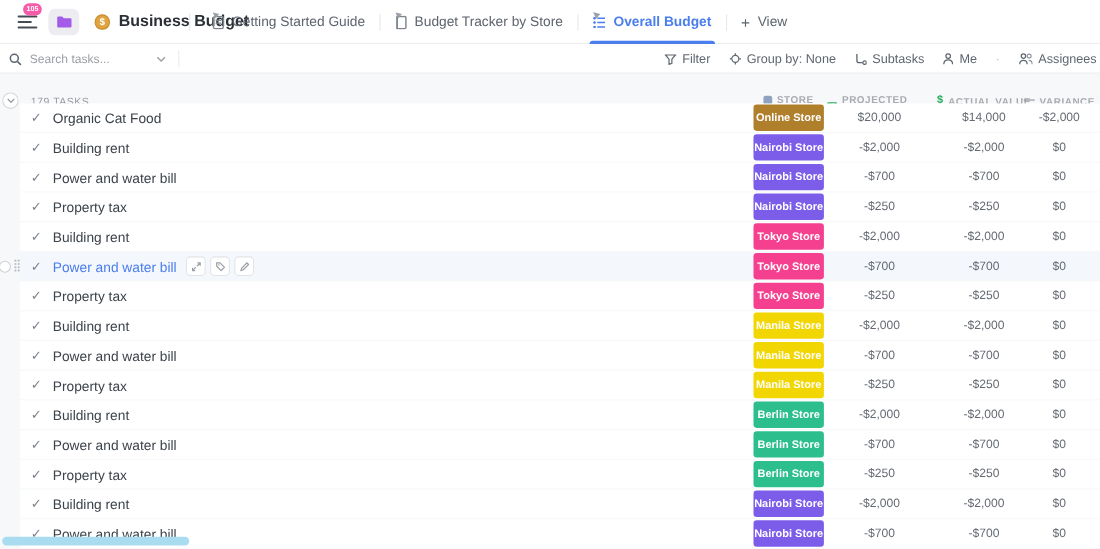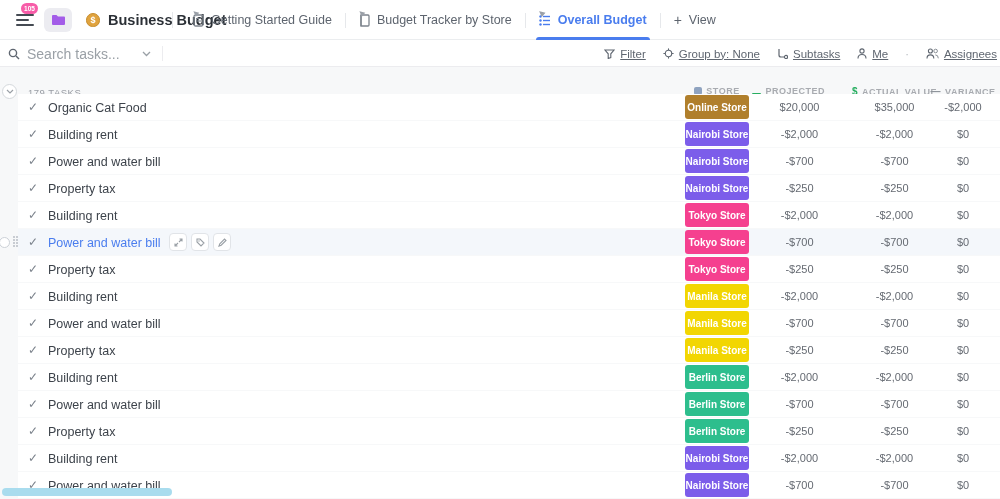--- a/index.html
+++ b/index.html
@@ -20,24 +20,24 @@
   .tab { position:relative; height:40px; display:flex; align-items:center; gap:7px; padding:0 13px; font-size:12.5px; color:#5d646e; cursor:pointer; }
   .tab .pin { position:absolute; top:9px; font-size:7px; color:#9aa0a8; transform:rotate(40deg); }
   .tab.active { color:#4a7dee; font-weight:bold; }
   .tab.active::after { content:""; position:absolute; left:10px; right:10px; bottom:0; height:3px; border-radius:3px 3px 0 0; background:#4a7dee; }
   .tab-sep { width:1px; height:15px; background:#e6e8eb; }
   .automate-btn { position:absolute; right:4px; top:8px; height:24px; border:1px solid #e2e4e8; border-radius:6px; background:#fff; display:flex; align-items:center; gap:6px; padding:0 10px; font-size:12px; color:#3a3f45; cursor:pointer; }
 
   
   .toolbar { position:absolute; top:40px; left:0; right:0; height:27px; background:#fff; border-bottom:1px solid #ececef; z-index:4; }
   .search-box { position:absolute; left:8px; top:0; height:27px; display:flex; align-items:center; gap:7px; cursor:text; }
-  .search-placeholder { font-size:14px; color:#9aa0a6; width:108px; }
+  .search-placeholder { font-size:11px; color:#9aa0a6; width:108px; }
   .toolbar .vdiv2 { position:absolute; left:162px; top:6px; width:1px; height:15px; background:#ececef; }
   .toolbar-right { position:absolute; right:0; top:0; height:27px; display:flex; align-items:center; gap:17px; padding-right:3px; }
-  .tb-item { display:flex; align-items:center; gap:5px; font-size:11.5px; color:#5f6670; cursor:pointer; white-space:nowrap;text-decoration:underline; }
+  .tb-item { display:flex; align-items:center; gap:5px; font-size:11.5px; color:#5f6670; cursor:pointer; white-space:nowrap; }
   .tb-dot { color:#b3b8bd; font-size:11px; }
 
   
   .content { position:absolute; top:67px; left:0; right:0; bottom:0; background:#f7f8f9; }
   .collapse-circle { position:absolute; left:2px; top:84px; width:15px; height:15px; border:1px solid #d4d8dc; border-radius:50%; background:#fff; display:flex; align-items:center; justify-content:center; color:#9aa0a6; cursor:pointer; }
   .tasks-count { position:absolute; left:28px; top:20px; font-size:9.5px; font-weight:normal; color:#989ca3; letter-spacing:.5px; }
   .col-header { position:absolute; top:19px; display:flex; align-items:center; justify-content:center; gap:4px; font-size:9px; font-weight:bold; color:#a8abb0; letter-spacing:.5px; cursor:pointer; }
   .col-store    { left:682px; width:70px; }
   .col-projected{ left:752px; width:95px; }
   .col-actual   { left:847px; width:95px; }
@@ -245,21 +245,21 @@
     <div class="rows">
   <div class="row">
 
     <span class="check">✓</span>
     <span class="task-name">Organic Cat Food</span>
 
     <div class="cell-store">
             <span class="store-badge" style="background: rgb(176, 127, 44);">Online Store</span>
           </div>
     <span class="cell-val cell-projected">$20,000</span>
-    <span class="cell-val cell-actual">$35,000</span>
+    <span class="cell-val cell-actual">$14,000</span>
     <span class="cell-val cell-variance">-$2,000</span>
   </div>
 
   <div class="row">
 
     <span class="check">✓</span>
     <span class="task-name">Building rent</span>
 
     <div class="cell-store">
             <span class="store-badge" style="background: rgb(124, 93, 234);">Nairobi Store</span>

